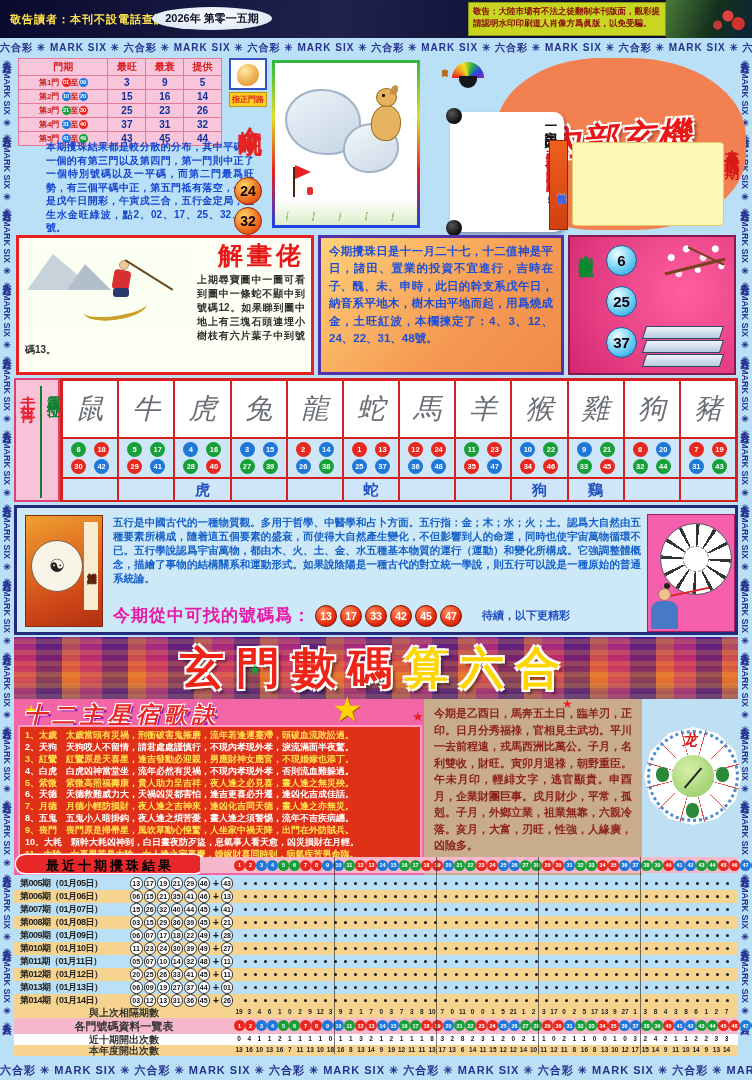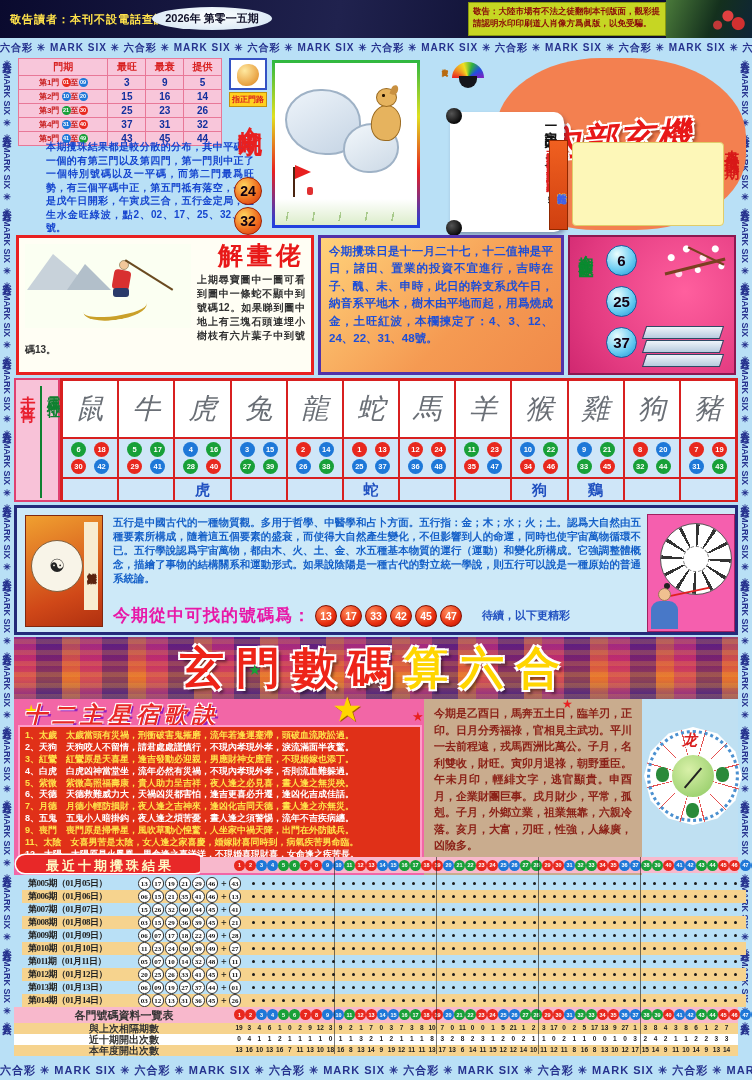--- a/index.html
+++ b/index.html
@@ -244,28 +244,28 @@
   .wheel12-center{position:absolute;left:28px;top:28px;width:42px;height:42px;border-radius:50%;
     background:radial-gradient(circle at 40% 35%,#d8f0a8,#8cc860);}
   .wheel12-hand{position:absolute;left:48px;top:38px;width:2px;height:26px;background:#222;transform:rotate(40deg);}
   .wheel12-char{position:absolute;left:38px;top:4px;font-size:15px;font-weight:900;font-style:italic;color:#d82020;
     text-shadow:1px 1px 0 #fff;}
   .wheel12-blob{position:absolute;width:13px;height:15px;border-radius:45%;background:#2a8a3a;}
 
   
   .results{position:absolute;left:14px;top:855px;width:724px;height:202px;}
   .res-capsule{position:absolute;left:2px;top:0;width:188px;height:18px;background:#e82828;border-radius:11px;
-    color:#fef9c3;font-weight:900;font-size:13px;text-align:center;line-height:21px;letter-spacing:3px;
+    color:#000000;font-weight:900;font-size:13px;text-align:center;line-height:21px;letter-spacing:3px;
     box-shadow:0 0 0 1.5px #fff;}
   .res-pink{position:absolute;left:186px;top:2px;width:538px;height:16px;background:#f8b8cc;}
   .hdr-balls{position:absolute;left:220px;top:3px;width:498px;height:14px;display:flex;}
   .hdr-cell{flex:1;display:flex;align-items:center;justify-content:center;}
   .mini-ball{width:11px;height:11px;border-radius:50%;color:#fff;font-size:5.5px;font-weight:bold;
     display:flex;align-items:center;justify-content:center;}
-  .res-rows{position:absolute;left:8px;top:22px;width:724px;font-family:Liberation Serif, serif;}
+  .res-rows{position:absolute;left:0;top:22px;width:724px;}
   .res-row{display:flex;align-items:center;height:13px;padding-left:6px;}
   .res-row.alt{background:#f6d38e;}
   .res-label{width:110px;font-size:9px;font-weight:bold;color:#222;letter-spacing:-0.5px;white-space:nowrap;}
   .res-balls{display:flex;align-items:center;width:104px;}
   .res-ball{width:12.5px;height:12.5px;border-radius:50%;border:1px solid #333;background:#fff;color:#111;
     font-size:7px;font-weight:bold;display:flex;align-items:center;justify-content:center;margin-right:1px;flex:none;}
   .res-plus{font-size:10px;font-weight:bold;margin:0 2px;color:#111;}
   .res-dots{flex:1;display:flex;margin:0 6px;}
   .dot-cell{flex:1;display:flex;align-items:center;justify-content:center;}
   .dot{width:3px;height:3px;border-radius:50%;background:#1a1a1a;}
@@ -583,20 +583,21 @@
     <div class="ss-box" id="ss-box">
         <div class="ss-line" style="color: rgb(255, 226, 74);">1、太歲　太歲當頭有災禍，刑衝破害鬼摧磨，流年若逢運蹇滯，頭破血流敗訟過。</div>
         <div class="ss-line" style="color: rgb(255, 255, 255);">2、天狗　天狗咬人不留情，請君處處謹慎行，不現內孝現外孝，淚流滿面半夜驚。</div>
         <div class="ss-line" style="color: rgb(255, 226, 74);">3、紅鸞　紅鸞原是天喜星，逢吉發動必迎親，男應財神女應官，不現婚嫁也添丁。</div>
         <div class="ss-line" style="color: rgb(255, 255, 255);">4、白虎　白虎凶神當堂坐，流年必然有災禍，不現內孝現外孝，否則流血難躲過。</div>
         <div class="ss-line" style="color: rgb(255, 226, 74);">5、紫微　紫微高照福壽康，貴人助力呈吉祥，夜人逢之必見喜，晝人逢之無災殃。</div>
         <div class="ss-line" style="color: rgb(255, 255, 255);">6、天德　天德救難威力大，天禍凶災都害怕，逢吉更喜必升遷，逢凶化吉成佳話。</div>
         <div class="ss-line" style="color: rgb(255, 226, 74);">7、月德　月德小輕防損財，夜人逢之吉神來，逢凶化吉同天德，晝人逢之亦無災。</div>
         <div class="ss-line" style="color: rgb(255, 255, 255);">8、五鬼　五鬼小人暗掛鈎，夜人逢之煩苦憂，晝人逢之須警惕，流年不吉疾病纏。</div>
         <div class="ss-line" style="color: rgb(255, 226, 74);">9、喪門　喪門原是掃帚星，風吹草動心惶驚，人坐家中禍天降，出門在外防賊兵。</div>
+        <div class="ss-line" style="color: rgb(255, 255, 255);">10、大耗　顆幹大耗凶神到，白日晝夜防歹盜，息氣事人看天愈，凶災損財在月輕。</div>
         <div class="ss-line" style="color: rgb(255, 226, 74);">11、太陰　女喜男苦是太陰，女人逢之家喜慶，婚嫁財喜同時到，病氣疾苦男命臨。</div>
         <div class="ss-line" style="color: rgb(255, 255, 255);">12、太陽　太陽原是火鳳凰，男命逢之喜洋洋，不現婚喜現財喜，女命逢之疾苦長。</div>
       </div>
     <div class="ss-para">今期是乙酉日，馬奔五土日，臨羊刃，正印。日月分秀福祿，官相見主武功。平川一去前程遠，戎馬西洲比萬公。子月，名利雙收，財旺。寅卯月退祿，朝野重臣。午未月印，輕緋文字，逃官顯貴。申酉月，企業財團巨事。戌月財少，平常，孤剋。子月，外鄉立業，祖業無靠，六親冷落。亥月，大富，刃旺，性強，人緣廣，凶險多。</div>
     <div class="wheel12">
       <div class="wheel12-rim"></div>
       <div class="wheel12-blob" style="left:12px;top:40px;"></div>
       <div class="wheel12-blob" style="left:72px;top:40px;"></div>
       <div class="wheel12-blob" style="left:42px;top:76px;"></div>
       <div class="wheel12-center"></div>
@@ -2370,169 +2371,20 @@
             <div class="dot-cell">
               <div class="dot"></div>
             </div>
             <div class="dot-cell">
               <div class="dot"></div>
             </div>
           </div>
         </div>
       </div>
     <div class="res-summary" id="res-summary">
-        <div class="sum-row" style="height: 16px; background: rgb(248, 184, 204);">
-          <div class="sum-label" style="font-size: 11px;">各門號碼資料一覽表</div>
-          <div class="sum-nums" style="top: 2px;">
-            <div class="hdr-cell">
-              <div class="mini-ball" style="background: rgb(232, 40, 30);">1</div>
-            </div>
-            <div class="hdr-cell">
-              <div class="mini-ball" style="background: rgb(232, 40, 30);">2</div>
-            </div>
-            <div class="hdr-cell">
-              <div class="mini-ball" style="background: rgb(30, 120, 216);">3</div>
-            </div>
-            <div class="hdr-cell">
-              <div class="mini-ball" style="background: rgb(30, 120, 216);">4</div>
-            </div>
-            <div class="hdr-cell">
-              <div class="mini-ball" style="background: rgb(24, 160, 56);">5</div>
-            </div>
-            <div class="hdr-cell">
-              <div class="mini-ball" style="background: rgb(24, 160, 56);">6</div>
-            </div>
-            <div class="hdr-cell">
-              <div class="mini-ball" style="background: rgb(232, 40, 30);">7</div>
-            </div>
-            <div class="hdr-cell">
-              <div class="mini-ball" style="background: rgb(232, 40, 30);">8</div>
-            </div>
-            <div class="hdr-cell">
-              <div class="mini-ball" style="background: rgb(30, 120, 216);">9</div>
-            </div>
-            <div class="hdr-cell">
-              <div class="mini-ball" style="background: rgb(30, 120, 216);">10</div>
-            </div>
-            <div class="hdr-cell">
-              <div class="mini-ball" style="background: rgb(24, 160, 56);">11</div>
-            </div>
-            <div class="hdr-cell">
-              <div class="mini-ball" style="background: rgb(232, 40, 30);">12</div>
-            </div>
-            <div class="hdr-cell">
-              <div class="mini-ball" style="background: rgb(232, 40, 30);">13</div>
-            </div>
-            <div class="hdr-cell">
-              <div class="mini-ball" style="background: rgb(30, 120, 216);">14</div>
-            </div>
-            <div class="hdr-cell">
-              <div class="mini-ball" style="background: rgb(30, 120, 216);">15</div>
-            </div>
-            <div class="hdr-cell">
-              <div class="mini-ball" style="background: rgb(24, 160, 56);">16</div>
-            </div>
-            <div class="hdr-cell">
-              <div class="mini-ball" style="background: rgb(24, 160, 56);">17</div>
-            </div>
-            <div class="hdr-cell">
-              <div class="mini-ball" style="background: rgb(232, 40, 30);">18</div>
-            </div>
-            <div class="hdr-cell">
-              <div class="mini-ball" style="background: rgb(232, 40, 30);">19</div>
-            </div>
-            <div class="hdr-cell">
-              <div class="mini-ball" style="background: rgb(30, 120, 216);">20</div>
-            </div>
-            <div class="hdr-cell">
-              <div class="mini-ball" style="background: rgb(24, 160, 56);">21</div>
-            </div>
-            <div class="hdr-cell">
-              <div class="mini-ball" style="background: rgb(24, 160, 56);">22</div>
-            </div>
-            <div class="hdr-cell">
-              <div class="mini-ball" style="background: rgb(232, 40, 30);">23</div>
-            </div>
-            <div class="hdr-cell">
-              <div class="mini-ball" style="background: rgb(232, 40, 30);">24</div>
-            </div>
-            <div class="hdr-cell">
-              <div class="mini-ball" style="background: rgb(30, 120, 216);">25</div>
-            </div>
-            <div class="hdr-cell">
-              <div class="mini-ball" style="background: rgb(30, 120, 216);">26</div>
-            </div>
-            <div class="hdr-cell">
-              <div class="mini-ball" style="background: rgb(24, 160, 56);">27</div>
-            </div>
-            <div class="hdr-cell">
-              <div class="mini-ball" style="background: rgb(24, 160, 56);">28</div>
-            </div>
-            <div class="hdr-cell">
-              <div class="mini-ball" style="background: rgb(232, 40, 30);">29</div>
-            </div>
-            <div class="hdr-cell">
-              <div class="mini-ball" style="background: rgb(232, 40, 30);">30</div>
-            </div>
-            <div class="hdr-cell">
-              <div class="mini-ball" style="background: rgb(30, 120, 216);">31</div>
-            </div>
-            <div class="hdr-cell">
-              <div class="mini-ball" style="background: rgb(24, 160, 56);">32</div>
-            </div>
-            <div class="hdr-cell">
-              <div class="mini-ball" style="background: rgb(24, 160, 56);">33</div>
-            </div>
-            <div class="hdr-cell">
-              <div class="mini-ball" style="background: rgb(232, 40, 30);">34</div>
-            </div>
-            <div class="hdr-cell">
-              <div class="mini-ball" style="background: rgb(232, 40, 30);">35</div>
-            </div>
-            <div class="hdr-cell">
-              <div class="mini-ball" style="background: rgb(30, 120, 216);">36</div>
-            </div>
-            <div class="hdr-cell">
-              <div class="mini-ball" style="background: rgb(30, 120, 216);">37</div>
-            </div>
-            <div class="hdr-cell">
-              <div class="mini-ball" style="background: rgb(24, 160, 56);">38</div>
-            </div>
-            <div class="hdr-cell">
-              <div class="mini-ball" style="background: rgb(24, 160, 56);">39</div>
-            </div>
-            <div class="hdr-cell">
-              <div class="mini-ball" style="background: rgb(232, 40, 30);">40</div>
-            </div>
-            <div class="hdr-cell">
-              <div class="mini-ball" style="background: rgb(30, 120, 216);">41</div>
-            </div>
-            <div class="hdr-cell">
-              <div class="mini-ball" style="background: rgb(30, 120, 216);">42</div>
-            </div>
-            <div class="hdr-cell">
-              <div class="mini-ball" style="background: rgb(24, 160, 56);">43</div>
-            </div>
-            <div class="hdr-cell">
-              <div class="mini-ball" style="background: rgb(24, 160, 56);">44</div>
-            </div>
-            <div class="hdr-cell">
-              <div class="mini-ball" style="background: rgb(232, 40, 30);">45</div>
-            </div>
-            <div class="hdr-cell">
-              <div class="mini-ball" style="background: rgb(232, 40, 30);">46</div>
-            </div>
-            <div class="hdr-cell">
-              <div class="mini-ball" style="background: rgb(30, 120, 216);">47</div>
-            </div>
-            <div class="hdr-cell">
-              <div class="mini-ball" style="background: rgb(30, 120, 216);">48</div>
-            </div>
-          </div>
-        </div>
         <div class="sum-row" style="height: 11px; background: rgb(246, 211, 142);">
           <div class="sum-label" style="font-size: 10px;">與上次相隔期數</div>
           <div class="sum-nums">
             <div class="sum-cell">19</div>
             <div class="sum-cell">3</div>
             <div class="sum-cell">4</div>
             <div class="sum-cell">6</div>
             <div class="sum-cell">1</div>
             <div class="sum-cell">0</div>
             <div class="sum-cell">2</div>
@@ -2573,20 +2425,169 @@
             <div class="sum-cell">8</div>
             <div class="sum-cell">4</div>
             <div class="sum-cell">3</div>
             <div class="sum-cell">8</div>
             <div class="sum-cell">6</div>
             <div class="sum-cell">1</div>
             <div class="sum-cell">2</div>
             <div class="sum-cell">7</div>
           </div>
         </div>
+        <div class="sum-row" style="height: 16px; background: rgb(248, 184, 204);">
+          <div class="sum-label" style="font-size: 11px;">各門號碼資料一覽表</div>
+          <div class="sum-nums" style="top: 2px;">
+            <div class="hdr-cell">
+              <div class="mini-ball" style="background: rgb(232, 40, 30);">1</div>
+            </div>
+            <div class="hdr-cell">
+              <div class="mini-ball" style="background: rgb(232, 40, 30);">2</div>
+            </div>
+            <div class="hdr-cell">
+              <div class="mini-ball" style="background: rgb(30, 120, 216);">3</div>
+            </div>
+            <div class="hdr-cell">
+              <div class="mini-ball" style="background: rgb(30, 120, 216);">4</div>
+            </div>
+            <div class="hdr-cell">
+              <div class="mini-ball" style="background: rgb(24, 160, 56);">5</div>
+            </div>
+            <div class="hdr-cell">
+              <div class="mini-ball" style="background: rgb(24, 160, 56);">6</div>
+            </div>
+            <div class="hdr-cell">
+              <div class="mini-ball" style="background: rgb(232, 40, 30);">7</div>
+            </div>
+            <div class="hdr-cell">
+              <div class="mini-ball" style="background: rgb(232, 40, 30);">8</div>
+            </div>
+            <div class="hdr-cell">
+              <div class="mini-ball" style="background: rgb(30, 120, 216);">9</div>
+            </div>
+            <div class="hdr-cell">
+              <div class="mini-ball" style="background: rgb(30, 120, 216);">10</div>
+            </div>
+            <div class="hdr-cell">
+              <div class="mini-ball" style="background: rgb(24, 160, 56);">11</div>
+            </div>
+            <div class="hdr-cell">
+              <div class="mini-ball" style="background: rgb(232, 40, 30);">12</div>
+            </div>
+            <div class="hdr-cell">
+              <div class="mini-ball" style="background: rgb(232, 40, 30);">13</div>
+            </div>
+            <div class="hdr-cell">
+              <div class="mini-ball" style="background: rgb(30, 120, 216);">14</div>
+            </div>
+            <div class="hdr-cell">
+              <div class="mini-ball" style="background: rgb(30, 120, 216);">15</div>
+            </div>
+            <div class="hdr-cell">
+              <div class="mini-ball" style="background: rgb(24, 160, 56);">16</div>
+            </div>
+            <div class="hdr-cell">
+              <div class="mini-ball" style="background: rgb(24, 160, 56);">17</div>
+            </div>
+            <div class="hdr-cell">
+              <div class="mini-ball" style="background: rgb(232, 40, 30);">18</div>
+            </div>
+            <div class="hdr-cell">
+              <div class="mini-ball" style="background: rgb(232, 40, 30);">19</div>
+            </div>
+            <div class="hdr-cell">
+              <div class="mini-ball" style="background: rgb(30, 120, 216);">20</div>
+            </div>
+            <div class="hdr-cell">
+              <div class="mini-ball" style="background: rgb(24, 160, 56);">21</div>
+            </div>
+            <div class="hdr-cell">
+              <div class="mini-ball" style="background: rgb(24, 160, 56);">22</div>
+            </div>
+            <div class="hdr-cell">
+              <div class="mini-ball" style="background: rgb(232, 40, 30);">23</div>
+            </div>
+            <div class="hdr-cell">
+              <div class="mini-ball" style="background: rgb(232, 40, 30);">24</div>
+            </div>
+            <div class="hdr-cell">
+              <div class="mini-ball" style="background: rgb(30, 120, 216);">25</div>
+            </div>
+            <div class="hdr-cell">
+              <div class="mini-ball" style="background: rgb(30, 120, 216);">26</div>
+            </div>
+            <div class="hdr-cell">
+              <div class="mini-ball" style="background: rgb(24, 160, 56);">27</div>
+            </div>
+            <div class="hdr-cell">
+              <div class="mini-ball" style="background: rgb(24, 160, 56);">28</div>
+            </div>
+            <div class="hdr-cell">
+              <div class="mini-ball" style="background: rgb(232, 40, 30);">29</div>
+            </div>
+            <div class="hdr-cell">
+              <div class="mini-ball" style="background: rgb(232, 40, 30);">30</div>
+            </div>
+            <div class="hdr-cell">
+              <div class="mini-ball" style="background: rgb(30, 120, 216);">31</div>
+            </div>
+            <div class="hdr-cell">
+              <div class="mini-ball" style="background: rgb(24, 160, 56);">32</div>
+            </div>
+            <div class="hdr-cell">
+              <div class="mini-ball" style="background: rgb(24, 160, 56);">33</div>
+            </div>
+            <div class="hdr-cell">
+              <div class="mini-ball" style="background: rgb(232, 40, 30);">34</div>
+            </div>
+            <div class="hdr-cell">
+              <div class="mini-ball" style="background: rgb(232, 40, 30);">35</div>
+            </div>
+            <div class="hdr-cell">
+              <div class="mini-ball" style="background: rgb(30, 120, 216);">36</div>
+            </div>
+            <div class="hdr-cell">
+              <div class="mini-ball" style="background: rgb(30, 120, 216);">37</div>
+            </div>
+            <div class="hdr-cell">
+              <div class="mini-ball" style="background: rgb(24, 160, 56);">38</div>
+            </div>
+            <div class="hdr-cell">
+              <div class="mini-ball" style="background: rgb(24, 160, 56);">39</div>
+            </div>
+            <div class="hdr-cell">
+              <div class="mini-ball" style="background: rgb(232, 40, 30);">40</div>
+            </div>
+            <div class="hdr-cell">
+              <div class="mini-ball" style="background: rgb(30, 120, 216);">41</div>
+            </div>
+            <div class="hdr-cell">
+              <div class="mini-ball" style="background: rgb(30, 120, 216);">42</div>
+            </div>
+            <div class="hdr-cell">
+              <div class="mini-ball" style="background: rgb(24, 160, 56);">43</div>
+            </div>
+            <div class="hdr-cell">
+              <div class="mini-ball" style="background: rgb(24, 160, 56);">44</div>
+            </div>
+            <div class="hdr-cell">
+              <div class="mini-ball" style="background: rgb(232, 40, 30);">45</div>
+            </div>
+            <div class="hdr-cell">
+              <div class="mini-ball" style="background: rgb(232, 40, 30);">46</div>
+            </div>
+            <div class="hdr-cell">
+              <div class="mini-ball" style="background: rgb(30, 120, 216);">47</div>
+            </div>
+            <div class="hdr-cell">
+              <div class="mini-ball" style="background: rgb(30, 120, 216);">48</div>
+            </div>
+          </div>
+        </div>
         <div class="sum-row" style="height: 11px; background: rgb(255, 255, 255);">
           <div class="sum-label" style="font-size: 10px;">近十期開出次數</div>
           <div class="sum-nums">
             <div class="sum-cell">0</div>
             <div class="sum-cell">4</div>
             <div class="sum-cell">1</div>
             <div class="sum-cell">1</div>
             <div class="sum-cell">2</div>
             <div class="sum-cell">1</div>
             <div class="sum-cell">1</div>

